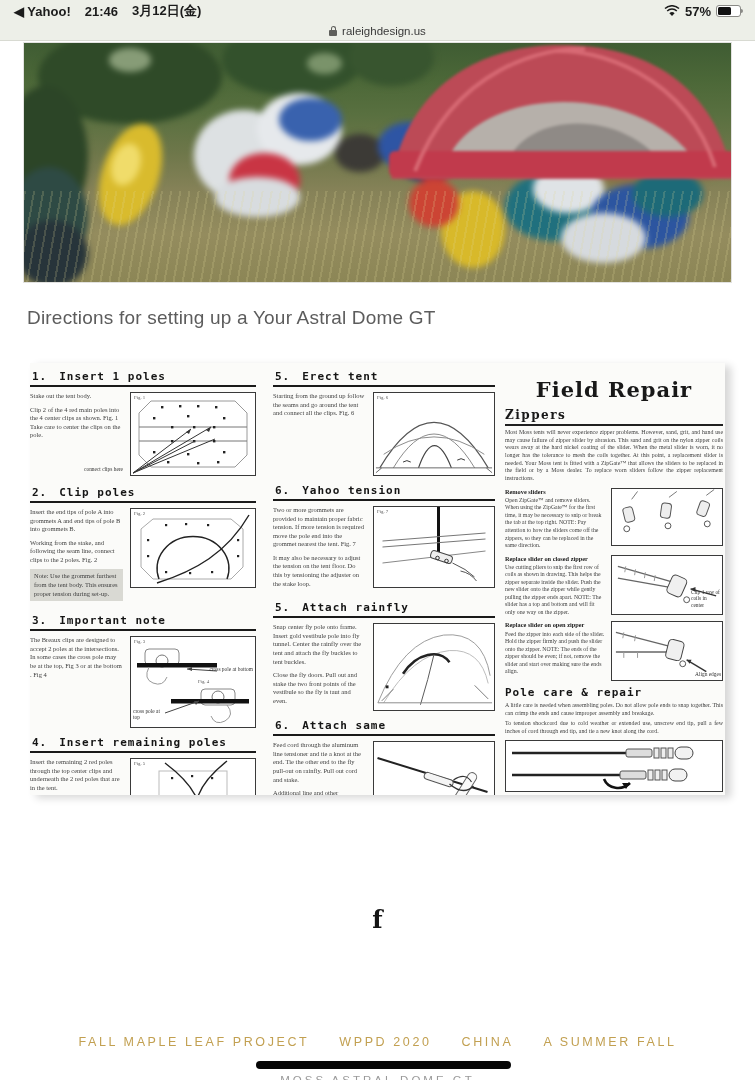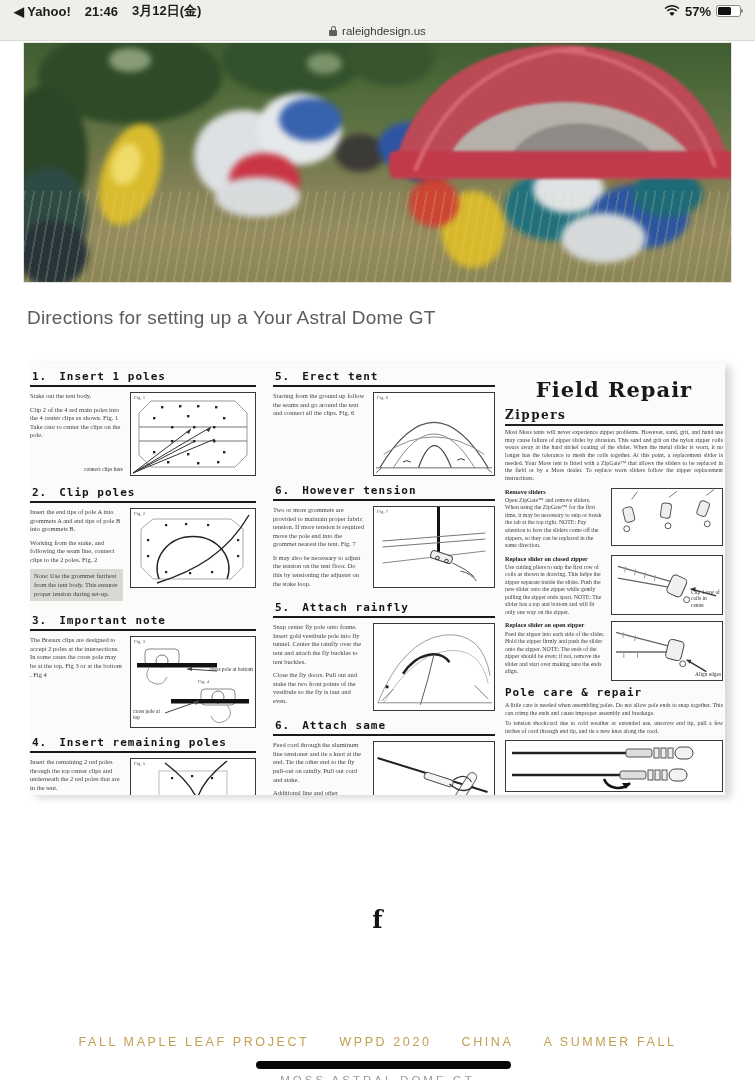--- a/index.html
+++ b/index.html
@@ -325,21 +325,21 @@
             <path d="M30,70 q4,-3 8,0" fill="none" stroke="#333"></path>
               <path d="M86,68 q4,-3 8,0" fill="none" stroke="#333"></path>
           </svg>
         </div>
       </div>
     </div>
 
     <div class="sec">
       <div class="sec-h">
           <span>6.</span>
-          <span>However tension</span>
+          <span>Yahoo tension</span>
         </div>
       <div class="row">
         <div class="tx">
           <p>Two or more grommets are provided to maintain proper fabric tension. If more tension is required move the pole end into the grommet nearest the tent. Fig. 7</p>
           <p>It may also be necessary to adjust the tension on the tent floor. Do this by tensioning the adjuster on the stake loop.</p>
         </div>
         <div class="fig" style="height:82px;">
           <span class="figlab">Fig. 7</span>
           <svg class="sketch" viewBox="0 0 107 80">
             <line x1="58" y1="0" x2="58" y2="46" stroke="#111" stroke-width="3"></line>

